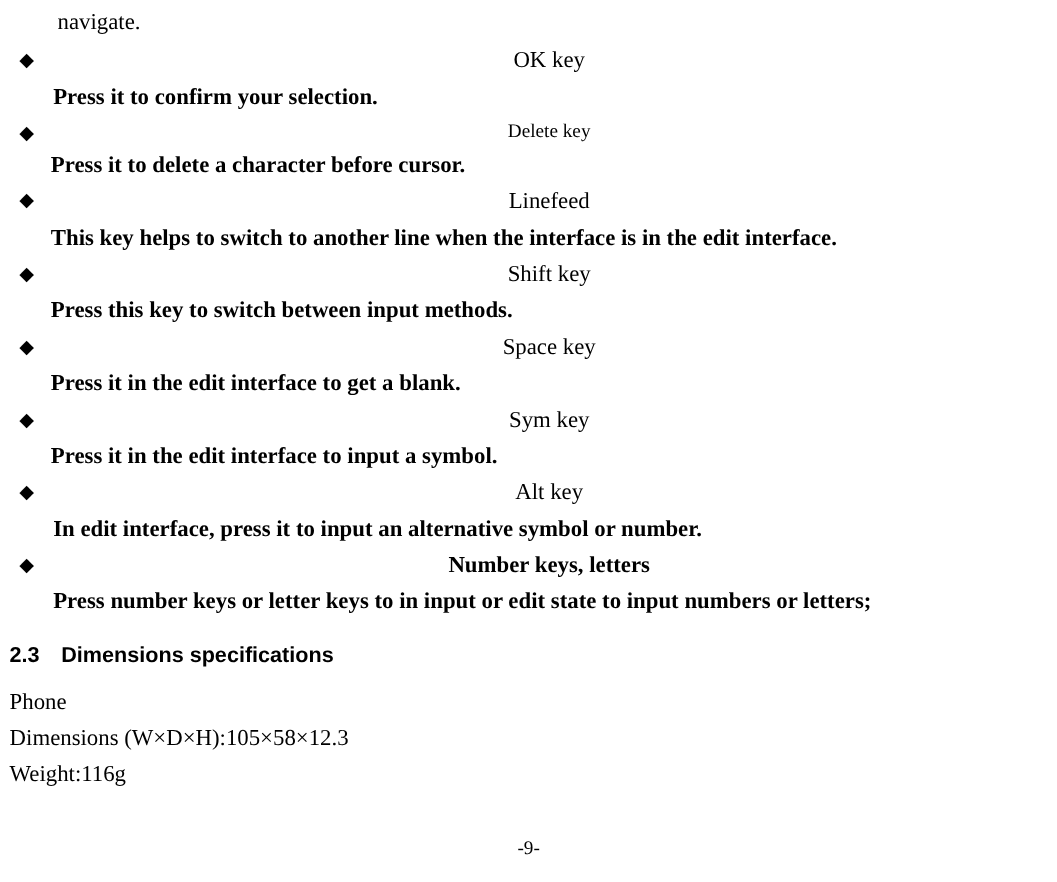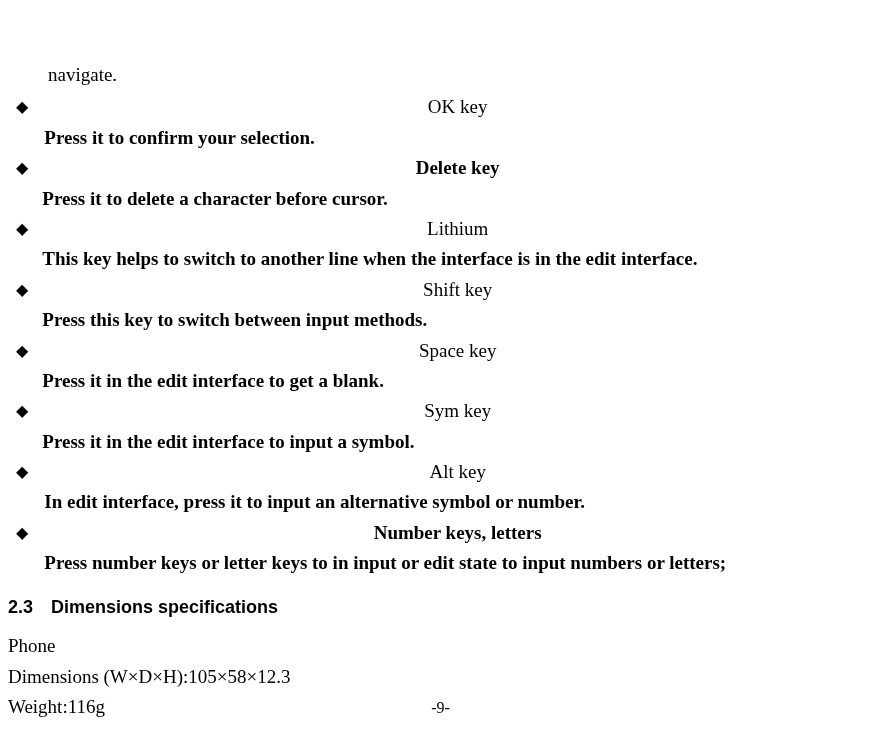--- a/index.html
+++ b/index.html
@@ -12,22 +12,21 @@
       font-size: 19px;
       line-height: 1.6;
       color: #000;
       background: #fff;
       width: 881px;
       height: 735px;
       padding: 0 8px;
       position: relative;
     }
     .content {
-      padding-top: 20px;
-      margin-top: 40px;
+      padding-top: 4px;
     }
     .navigate-line {
       margin-left: 40px;
       margin-bottom: 2px;
     }
     .bullet-item {
       display: flex;
       align-items: flex-start;
       margin-left: 8px;
     }
@@ -41,22 +40,21 @@
       flex: 1;
     }
     .term {
       display: block;
       text-align: center;
     }
     .term-bold {
       font-weight: bold;
     }
     .term-small {
-      font-size: 19px;
-      font-weight: bold;
+      font-size: 16px;
     }
     .desc {
       display: block;
       font-weight: bold;
     }
     .desc-indent {
       margin-left: 2px;
     }
     .section-heading {
       font-family: Arial, Helvetica, sans-serif;
@@ -98,21 +96,21 @@
       <div class="bullet-item">
         <span class="bullet-marker">◆</span>
         <div class="bullet-content">
           <span class="term term-small">Delete key</span>
           <span class="desc">Press it to delete a character before cursor.</span>
         </div>
       </div>
       <div class="bullet-item">
         <span class="bullet-marker">◆</span>
         <div class="bullet-content">
-          <span class="term">Lithium</span>
+          <span class="term">Linefeed</span>
           <span class="desc">This key helps to switch to another line when the interface is in the edit interface.</span>
         </div>
       </div>
       <div class="bullet-item">
         <span class="bullet-marker">◆</span>
         <div class="bullet-content">
           <span class="term">Shift key</span>
           <span class="desc">Press this key to switch between input methods.</span>
         </div>
       </div>

